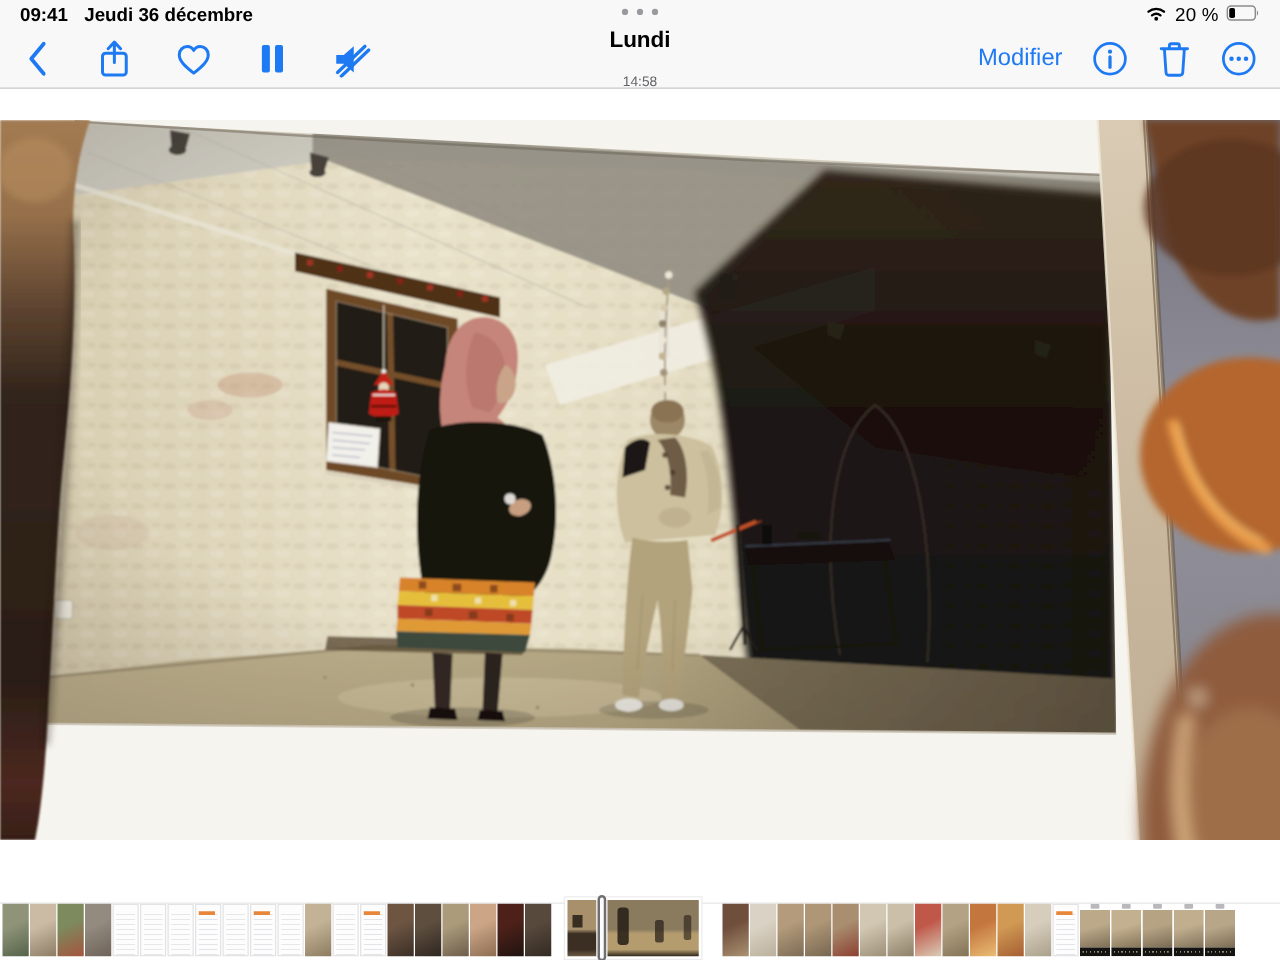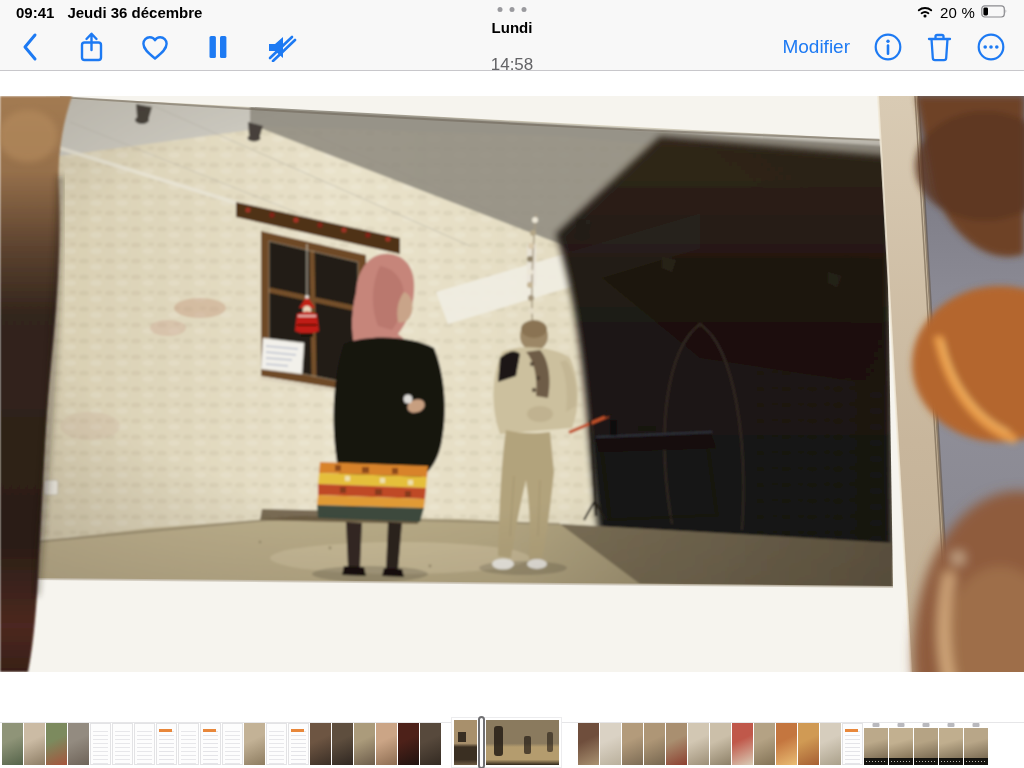--- a/index.html
+++ b/index.html
@@ -13,22 +13,22 @@
   .sb-left{display:flex;align-items:baseline;gap:13px;font-size:15px;font-weight:700;color:#000;}
   .sb-right{display:flex;align-items:center;gap:6px;font-size:15px;color:#000;}
   .sb-right .pct{font-weight:400;letter-spacing:.2px;text-align:right;}
   .handle-dots{position:absolute;left:50%;top:7px;transform:translateX(-50%);display:flex;gap:7px;}
   .handle-dots i{width:5px;height:5px;border-radius:50%;background:#9a9a9e;display:block;}
   
   .navbar{position:absolute;left:0;top:24px;width:100%;height:46px;display:flex;align-items:center;}
   .nav-left{display:flex;align-items:center;position:absolute;left:0;top:0;height:100%;}
   .nav-ic{display:flex;align-items:center;justify-content:center;cursor:pointer;}
   .nav-title{position:absolute;left:50%;top:50%;transform:translate(-50%,-50%);text-align:center;line-height:1.12;}
-  .nav-title .t{font-size:15px;font-weight:700;color:#000;}
-  .nav-title .st{font-size:17px;color:#636366;margin-top:18px;}
+  .nav-title .t{font-size:18px;font-weight:700;color:#000;}
+  .nav-title .st{font-size:11px;color:#636366;margin-top:18px;}
   .nav-right{position:absolute;right:18px;top:0;height:100%;display:flex;align-items:center;gap:23px;text-align:center;}
   .modifier{color:var(--accent,#1d7af3);font-size:19px;cursor:pointer;}
   
   .photo{position:absolute;left:0;top:96px;width:1024px;height:576px;background:#fff;}
   
   .strip{position:absolute;left:0;top:717px;width:1024px;height:51px;}
   .strip .baseline{position:absolute;left:0;top:5px;width:100%;height:1px;background:#e6e6e8;}
   .tgroup{position:absolute;top:6px;display:flex;gap:1px;}
   .thumb{width:21px;height:42px;flex:none;position:relative;overflow:hidden;cursor:pointer;}
   .k-doc{background:#fdfdfd;border:1px solid #e3e3e5;box-sizing:border-box;

